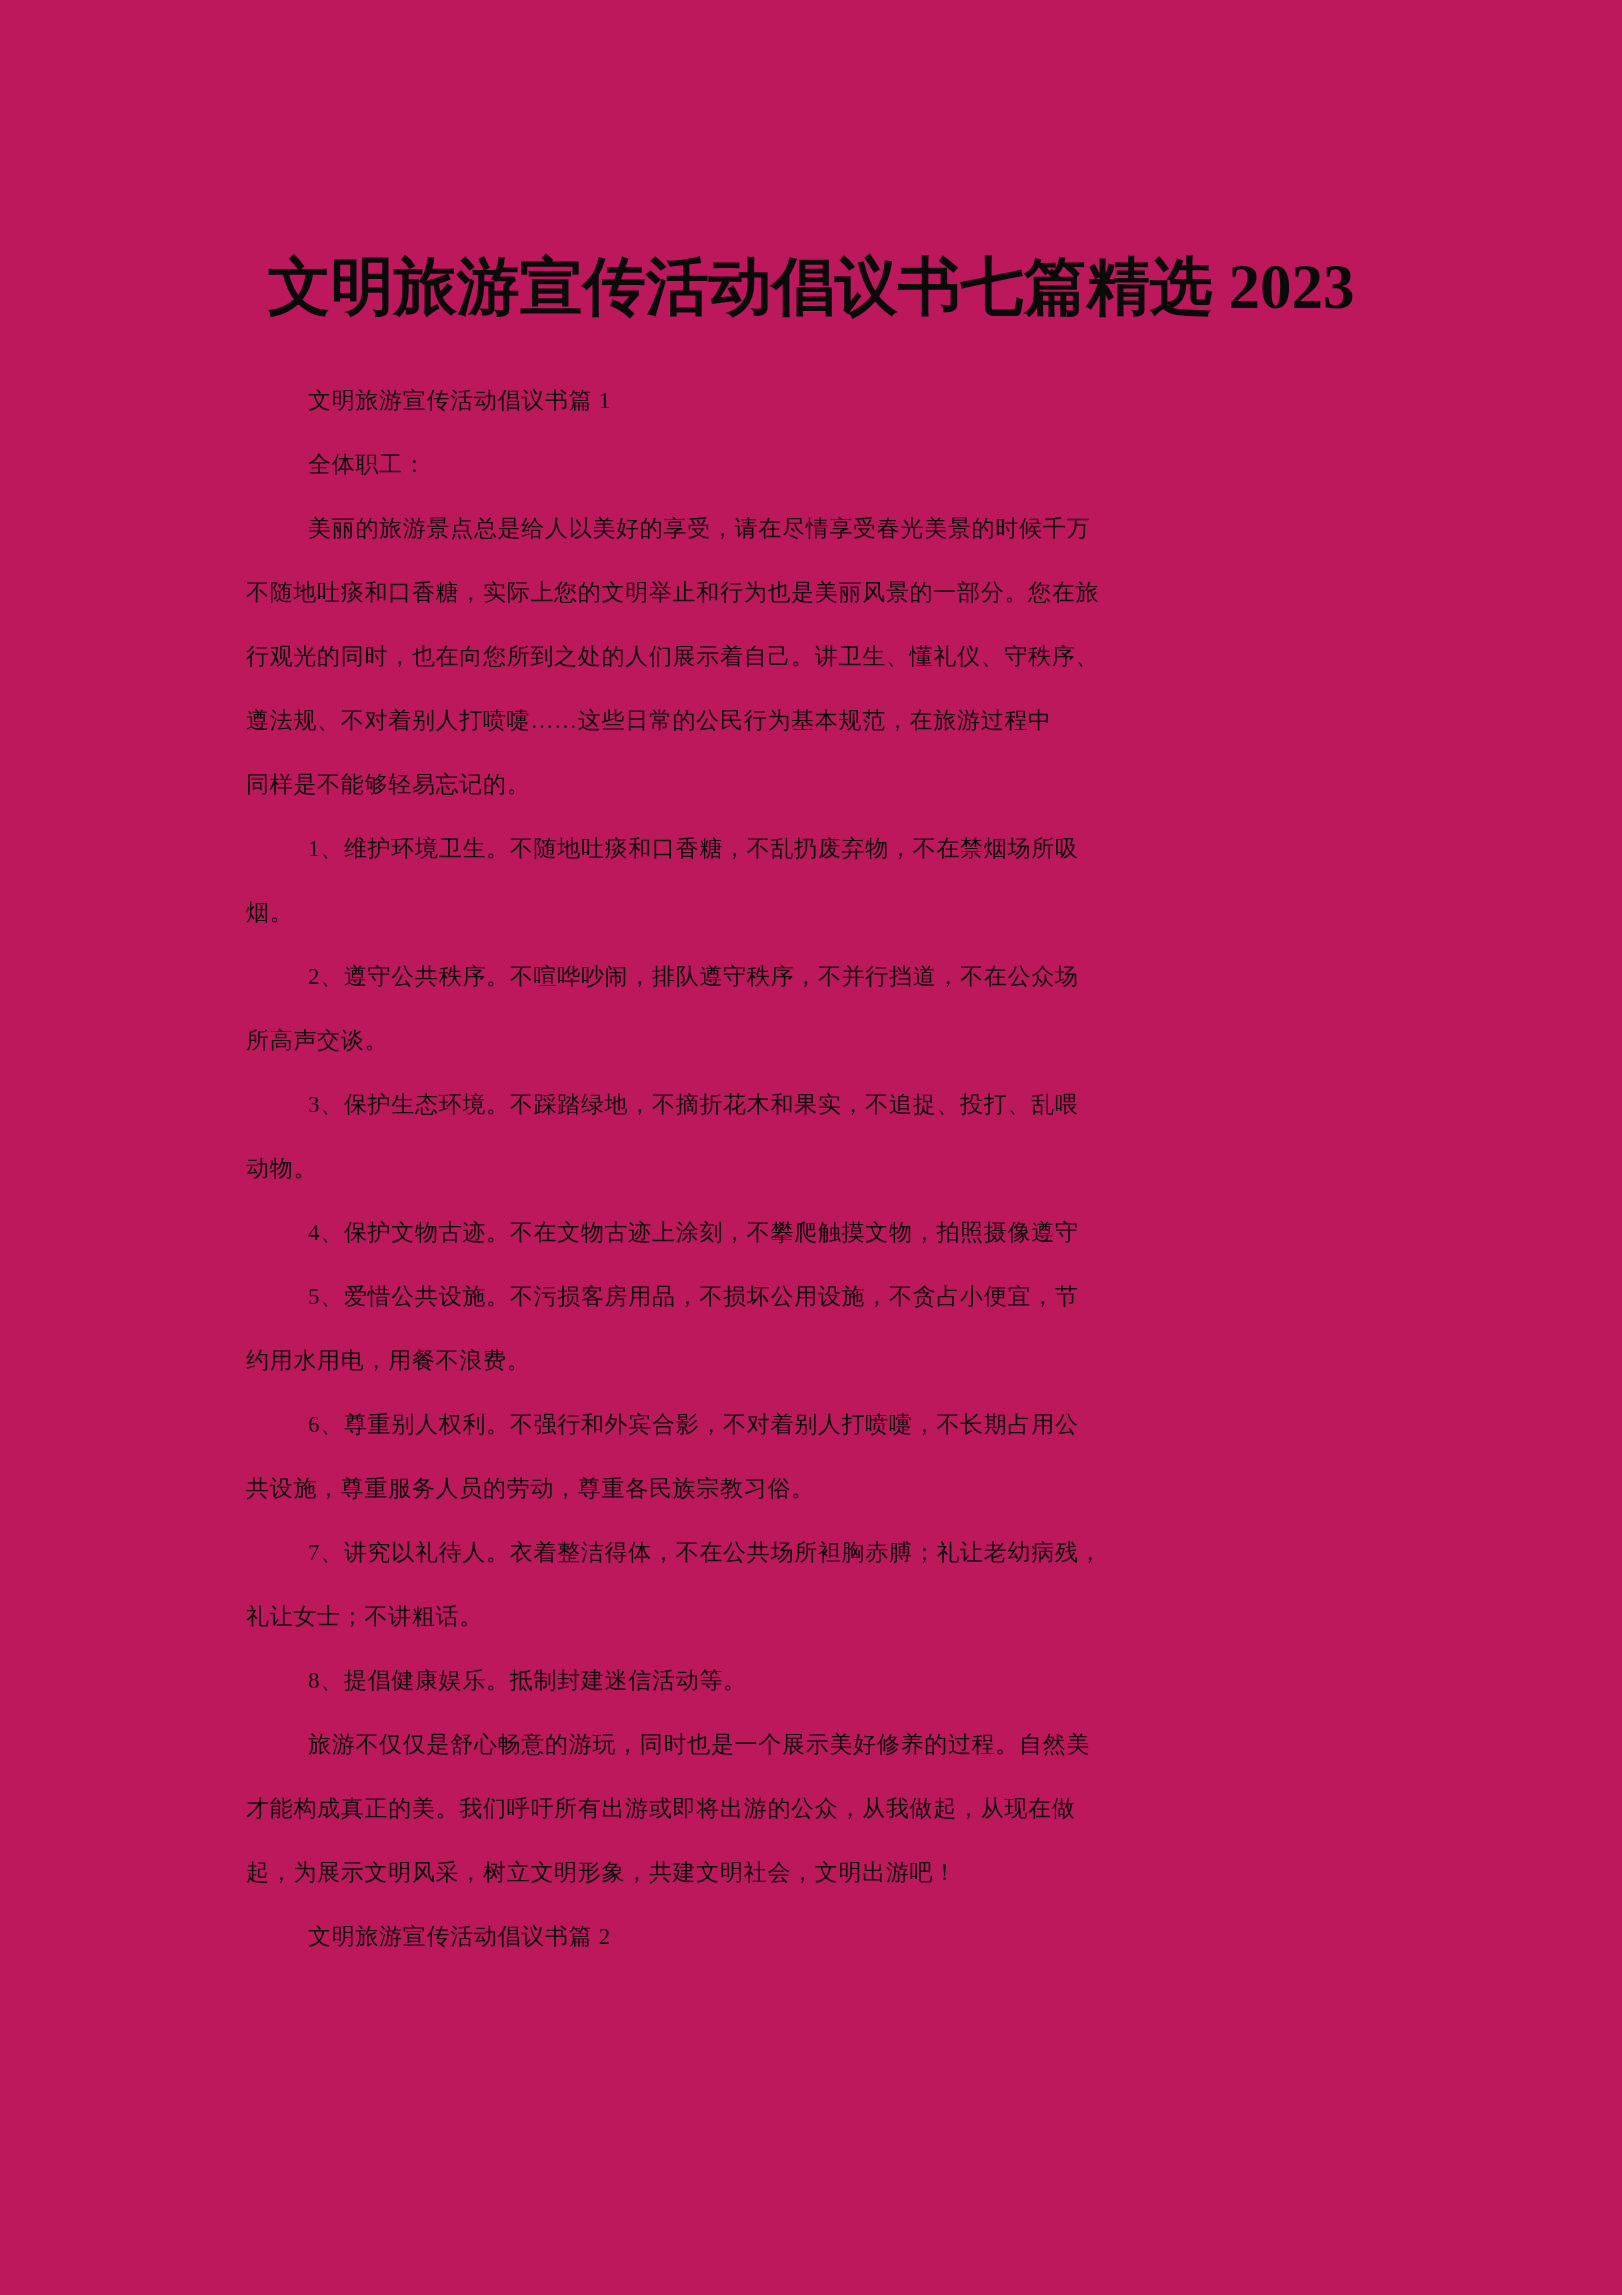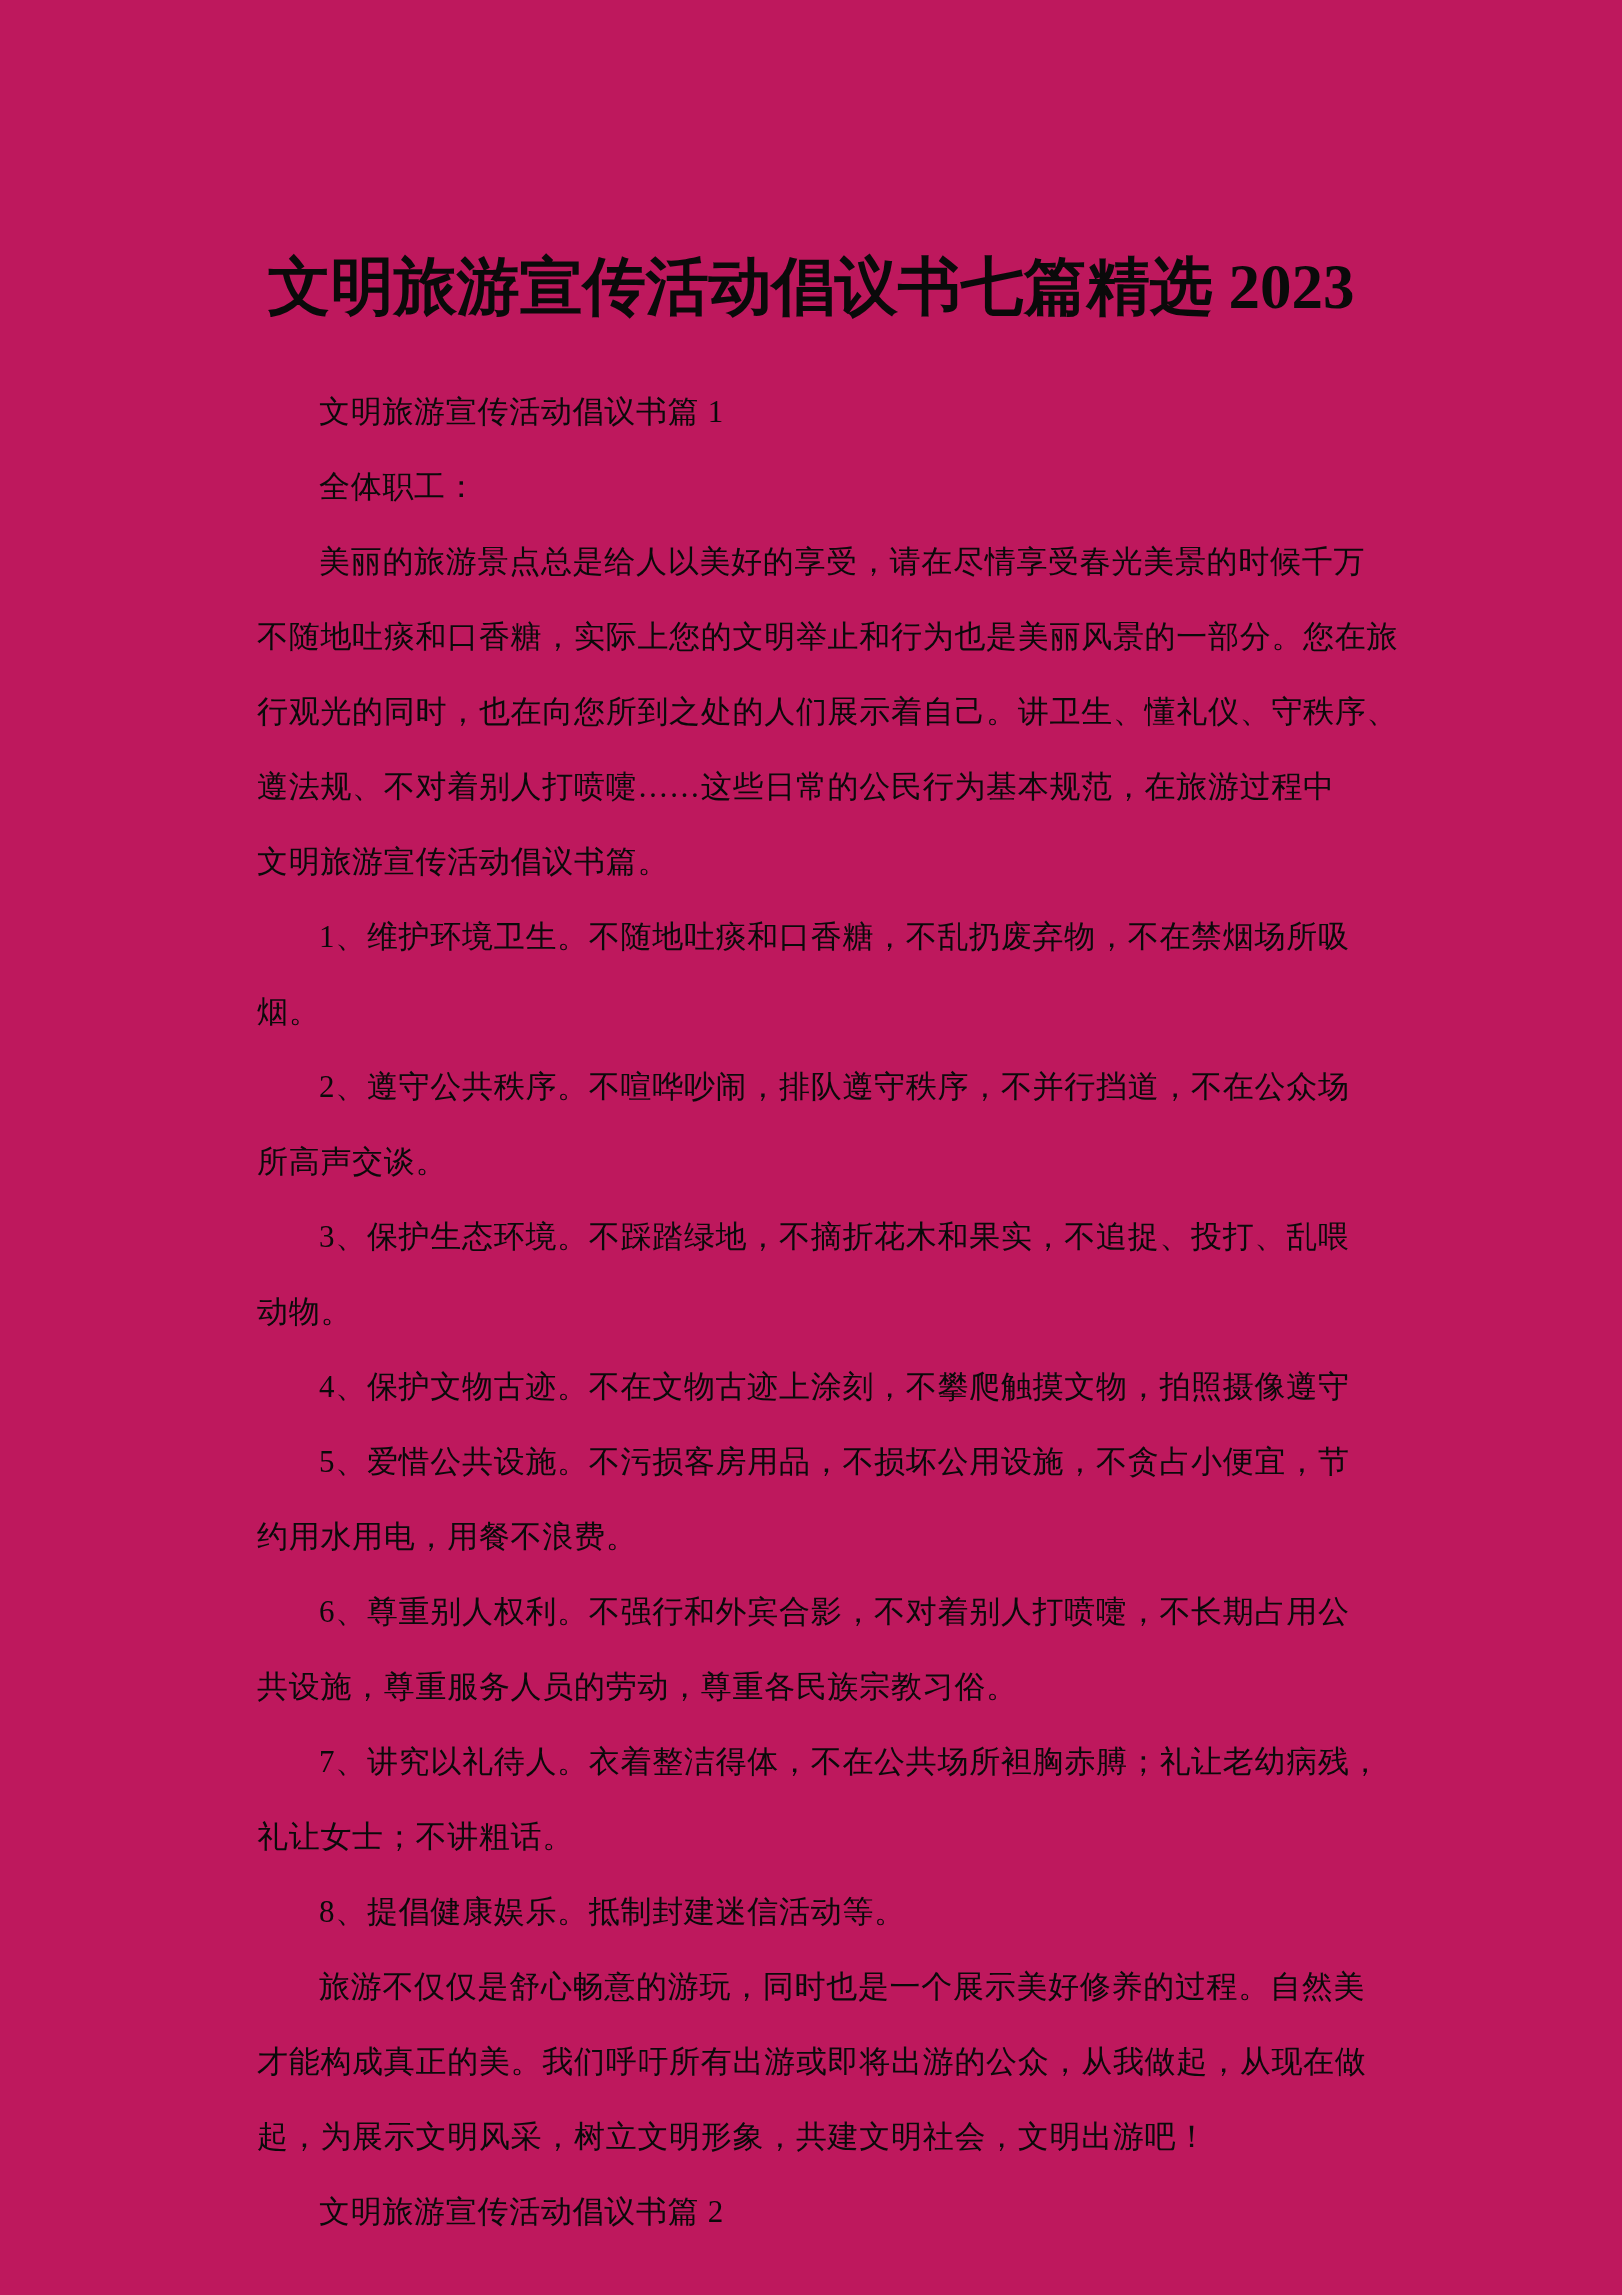--- a/index.html
+++ b/index.html
@@ -32,24 +32,24 @@
     white-space: nowrap;
     letter-spacing: 0;
   }
   .doc-body {
     position: absolute;
     top: 368px;
     left: 245px;
     width: 1132px;
   }
   .line {
-    margin: 12px;
+    margin: 1px;
     height: 63px;
     line-height: 63px;
-    font-size: 31px;
+    font-size: 23px;
     letter-spacing: 0.7px;
     white-space: nowrap;
   }
   .indent {
     text-indent: 62px;
   }
 </style>
 </head>
 <body>
 
@@ -57,21 +57,21 @@
 
   <h1 class="doc-title">文明旅游宣传活动倡议书七篇精选 2023</h1>
 
   <div class="doc-body">
     <p class="line indent">文明旅游宣传活动倡议书篇 1</p>
     <p class="line indent">全体职工：</p>
     <p class="line indent">美丽的旅游景点总是给人以美好的享受，请在尽情享受春光美景的时候千万</p>
     <p class="line">不随地吐痰和口香糖，实际上您的文明举止和行为也是美丽风景的一部分。您在旅</p>
     <p class="line">行观光的同时，也在向您所到之处的人们展示着自己。讲卫生、懂礼仪、守秩序、</p>
     <p class="line">遵法规、不对着别人打喷嚏……这些日常的公民行为基本规范，在旅游过程中</p>
-    <p class="line">文明旅游宣传活动倡议书篇。</p>
+    <p class="line">同样是不能够轻易忘记的。</p>
     <p class="line indent">1、维护环境卫生。不随地吐痰和口香糖，不乱扔废弃物，不在禁烟场所吸</p>
     <p class="line">烟。</p>
     <p class="line indent">2、遵守公共秩序。不喧哗吵闹，排队遵守秩序，不并行挡道，不在公众场</p>
     <p class="line">所高声交谈。</p>
     <p class="line indent">3、保护生态环境。不踩踏绿地，不摘折花木和果实，不追捉、投打、乱喂</p>
     <p class="line">动物。</p>
     <p class="line indent">4、保护文物古迹。不在文物古迹上涂刻，不攀爬触摸文物，拍照摄像遵守</p>
     <p class="line indent">5、爱惜公共设施。不污损客房用品，不损坏公用设施，不贪占小便宜，节</p>
     <p class="line">约用水用电，用餐不浪费。</p>
     <p class="line indent">6、尊重别人权利。不强行和外宾合影，不对着别人打喷嚏，不长期占用公</p>

